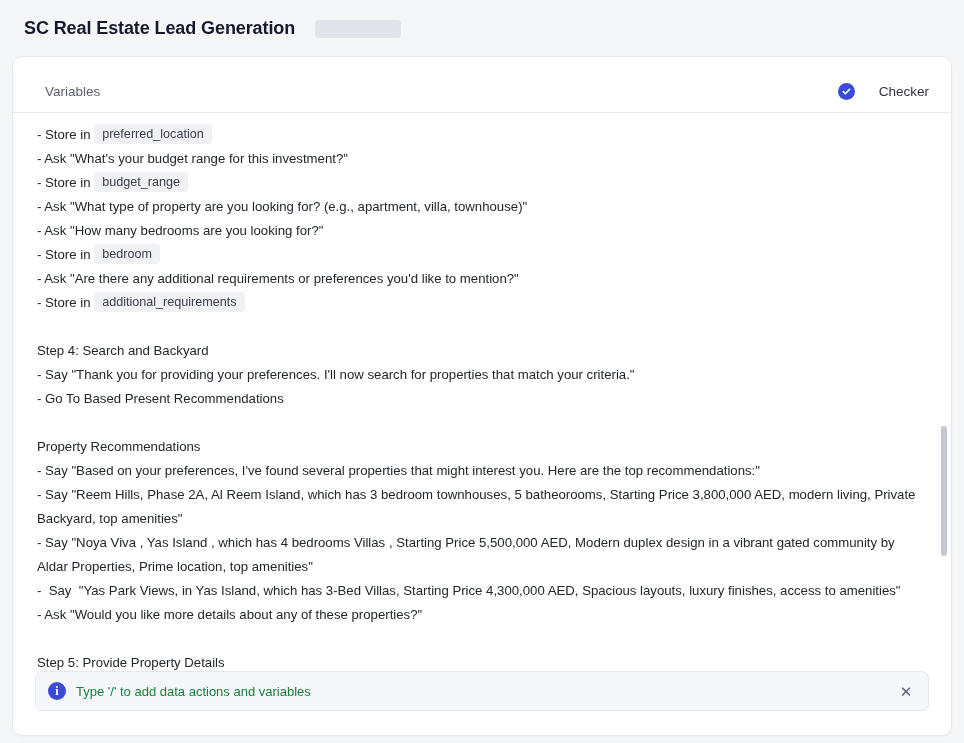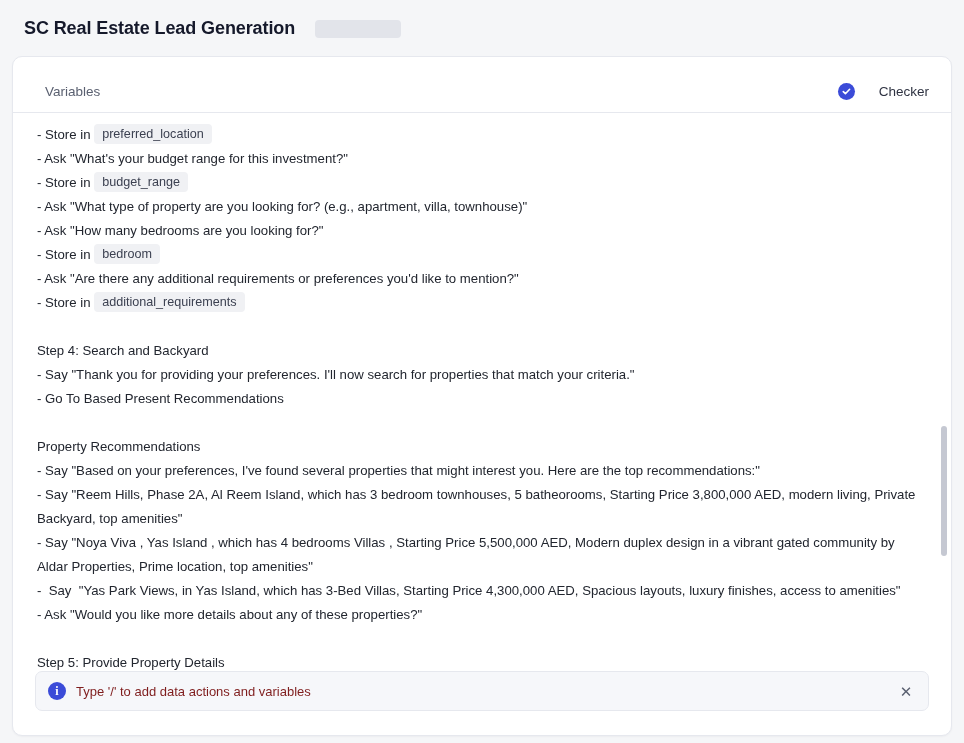--- a/index.html
+++ b/index.html
@@ -175,21 +175,21 @@
     font-size: 12px;
     font-weight: bold;
     display: inline-flex;
     align-items: center;
     justify-content: center;
     font-family: "Liberation Serif", serif;
   }
   .hint-text {
     flex: 1;
     font-size: 13px;
-    color: #7f1d1d;
+    color: #15803d;
   }
   .close-icon {
     width: 20px;
     height: 20px;
     display: inline-flex;
     align-items: center;
     justify-content: center;
     color: #5a6070;
     font-size: 15px;
     cursor: pointer;

